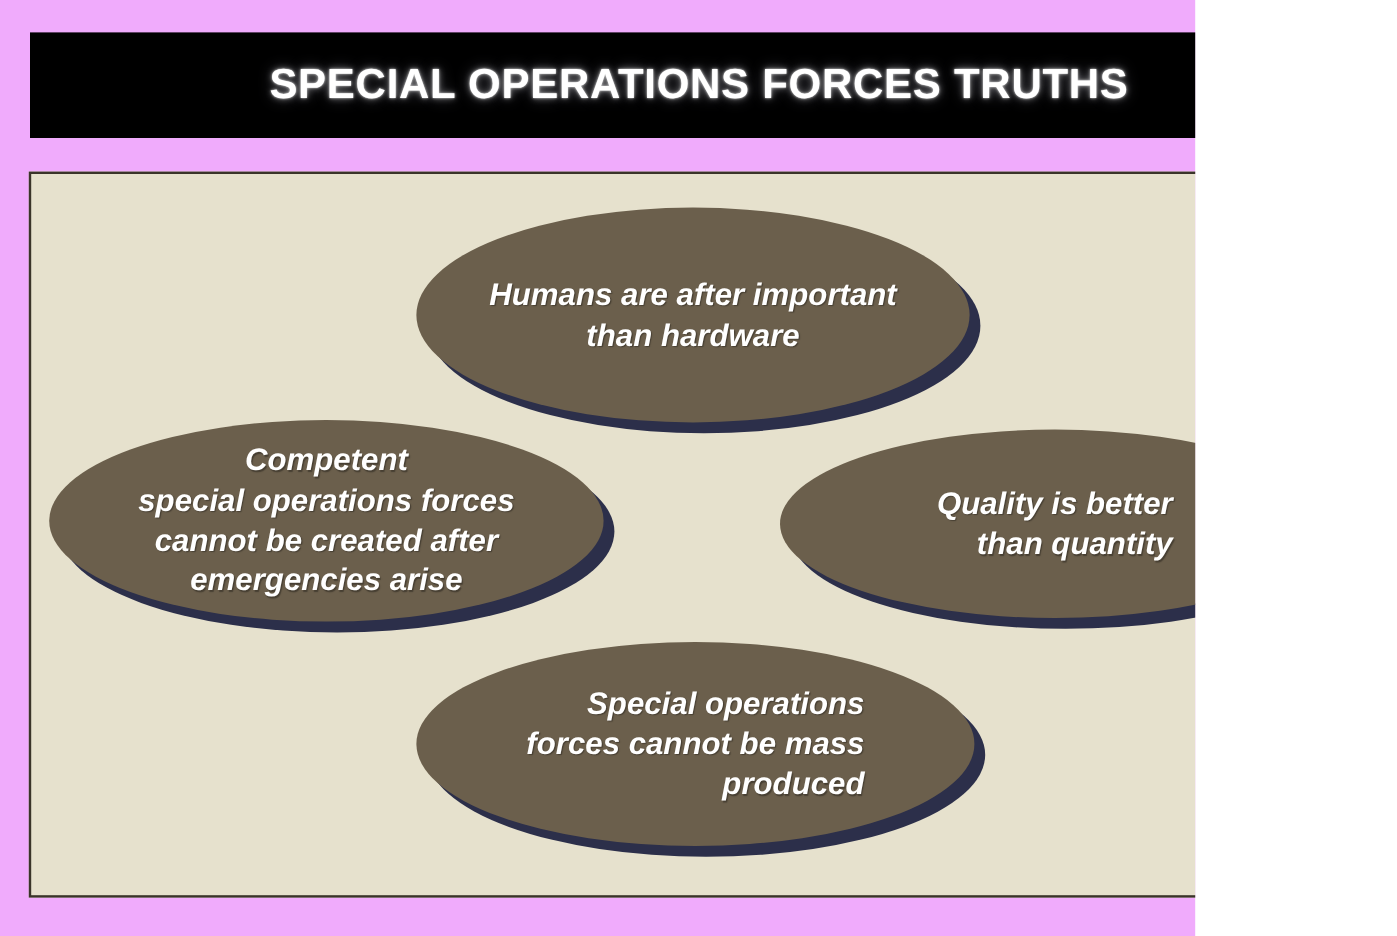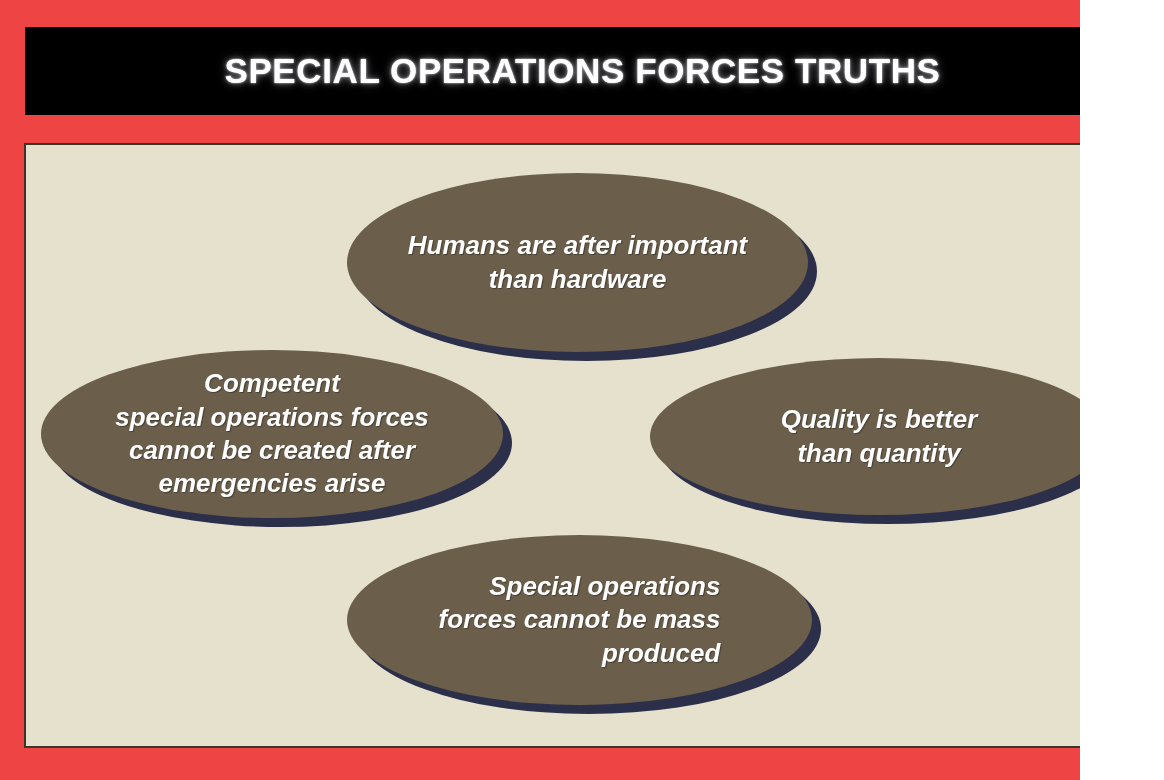--- a/index.html
+++ b/index.html
@@ -6,23 +6,23 @@
     margin: 0;
     padding: 0;
     background: #ffffff;
   }
   body {
     font-family: "Liberation Sans", sans-serif;
   }
 
   #slide {
     position: relative;
-    width: 1080px;
+    width: 996px;
     height: 780px;
-    background: #ef4444;
+    background: #f0abfc;
     overflow: hidden;
   }
 
   
   #title-bar {
     position: absolute;
     left: 25px;
     top: 27px;
     width: 1115px;
     height: 88px;
@@ -94,21 +94,21 @@
     width: 458px; height: 157px;
   }
   #ellipse-massproduced {
     left: 347px;  top: 535px;
     width: 465px; height: 170px; text-align: right;
   }
 
   
   #ellipse-humans       { z-index: 4; }
   #ellipse-competent    { z-index: 3; }
-  #ellipse-quality      { z-index: 2; }
+  #ellipse-quality      { z-index: 2; text-align: right; }
   #ellipse-massproduced { z-index: 5; }
 </style>
 </head>
 <body>
 
 <div id="slide">
 
   <div id="title-bar">
     <div id="title-text">SPECIAL OPERATIONS FORCES TRUTHS</div>
   </div>

